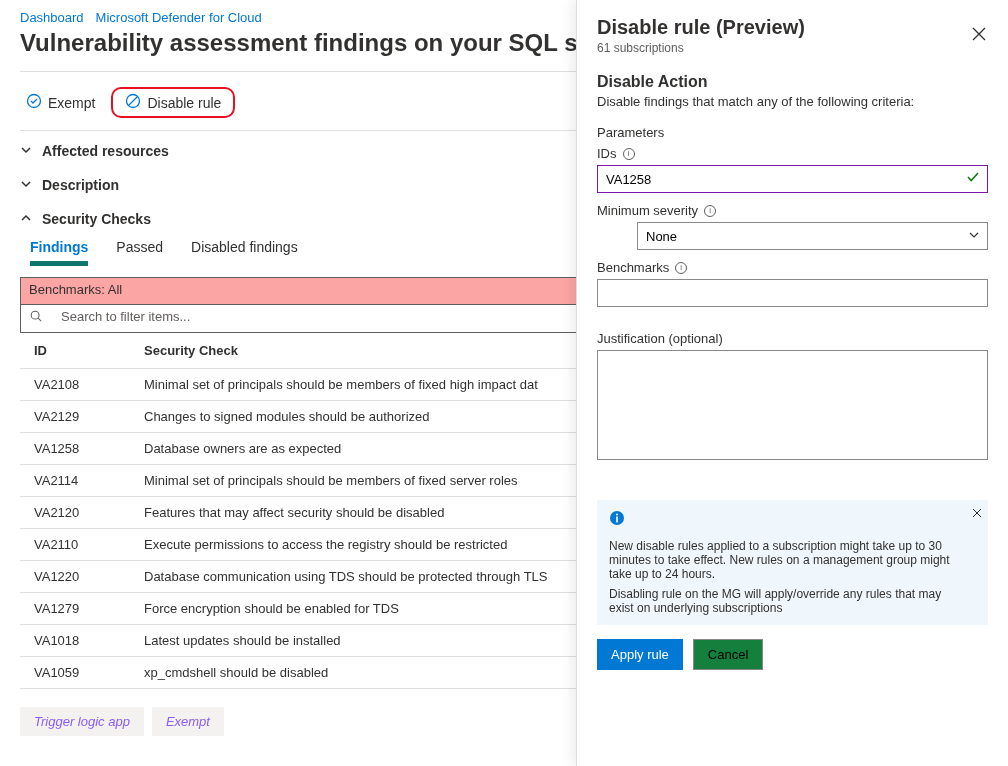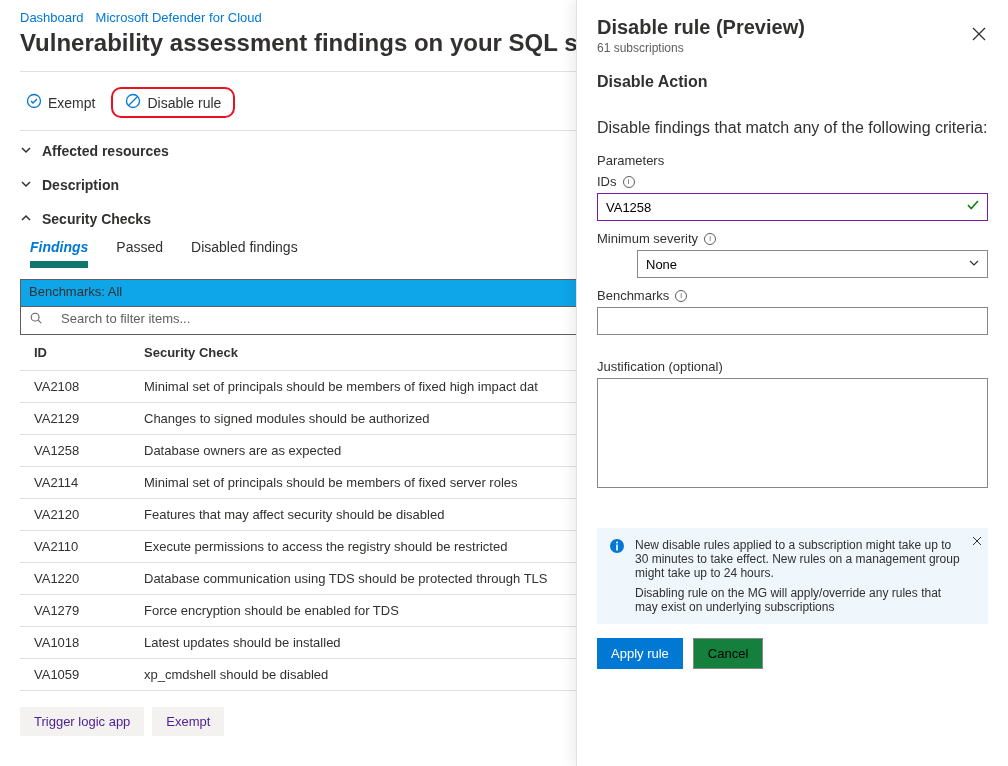--- a/index.html
+++ b/index.html
@@ -20,68 +20,68 @@
   .box-hl { border: 2px solid #e81123; padding: 2px 6px; border-radius: 10px; }
 
   
   .sections { padding: 12px 20px 0 20px; display: flex; flex-direction: column; gap: 18px; }
   .sec-header { display: flex; align-items: center; gap: 10px; font-size: 14px; font-weight: 600; cursor: pointer; }
   .sec-header svg { width: 12px; height: 12px; }
 
   
   .tabs { display: flex; gap: 28px; font-size: 14px; padding: 12px 10px 0 10px; border-bottom: 1px solid #fff; }
   .tab { cursor: pointer; padding-bottom: 6px; color: #323130; }
-  .tab.active { color: #0078d4; font-weight: 600; border-bottom: 7px solid #0f766e; font-style: italic; }
+  .tab.active { color: #0078d4; font-weight: 600; border-bottom: 5px solid #0f766e; }
 
   
   .filters { padding: 10px 0 0 0; }
-  .filter-select { width: 100%; border: 1px solid #605e5c; background: #0ea5e9; font-size: 13px; padding: 4px 8px; height: 28px; }
+  .filter-select { width: 100%; border: 1px solid #605e5c; background: #fca5a5; font-size: 13px; padding: 4px 8px; height: 28px; }
   .filter-search { display: flex; gap: 18px; border: 1px solid #605e5c; border-top: none; padding: 4px 8px; font-size: 13px; color: #605e5c; height: 28px; }
   .filter-search svg { width: 14px; height: 14px; stroke: #605e5c; }
 
   
   table { width: 100%; border-collapse: collapse; font-size: 13px; margin-top: 0; }
   th { text-align: left; font-weight: 600; padding: 10px 14px; border-bottom: 1px solid #e1dfdd; }
   td { padding: 8px 14px; border-bottom: 1px solid #e1dfdd; }
   th.id-col, td.id-col { width: 110px; }
 
   
   .bottom-bar { position: absolute; bottom: 30px; left: 20px; display: flex; gap: 8px; }
-  .btn-disabled { background: #f3f2f1; color: #4c1d95; font-size: 13px; padding: 7px 14px; border: none; }
+  .btn-disabled { background: #f3f2f1; color: #8b5cf6; font-size: 13px; padding: 7px 14px; border: none; font-style: italic; }
 
   
   .panel { position: absolute; top: 0; right: 0; width: 432px; height: 766px; background: #fff; border-left: 1px solid #e1dfdd; box-shadow: -4px 0 12px rgba(0,0,0,0.08); padding: 16px 20px; display: flex; flex-direction: column; }
   .panel-header { display: flex; justify-content: space-between; }
   .panel-title { font-size: 20px; font-weight: 600; }
   .panel-sub { font-size: 12px; color: #605e5c; margin-top: 2px; }
   .panel-close { background: none; border: none; cursor: pointer; font-size: 16px; padding: 2px; }
   .panel-close svg { width: 14px; height: 14px; }
 
   .panel-section-title { font-size: 16px; font-weight: 600; margin-top: 18px; }
-  .panel-desc { font-size: 16px; margin-top: 28px; }
+  .panel-desc { font-size: 13px; margin-top: 3px; }
 
   .panel-label { font-size: 13px; margin-top: 16px; display: flex; align-items: center; gap: 6px; }
   .info-icon { width: 12px; height: 12px; border: 1px solid #605e5c; border-radius: 50%; display: inline-flex; align-items: center; justify-content: center; font-size: 8px; color: #605e5c; }
 
   .ids-field { position: relative; margin-top: 4px; }
   .ids-field input { width: 100%; border: 1px solid #7719aa; padding: 4px 26px 4px 8px; font-size: 13px; height: 28px; }
   .check-ok { position: absolute; right: 8px; top: 50%; transform: translateY(-50%); color: #107c10; }
   .check-ok svg { width: 14px; height: 14px; }
 
   .select-field { position: relative; margin-top: 4px; padding-left: 40px; }
   .select-field select { width: 100%; border: 1px solid #8a8886; padding: 4px 8px; font-size: 13px; height: 28px; appearance: none; background: #fff; }
   .select-caret { position: absolute; right: 8px; top: 50%; transform: translateY(-50%); pointer-events: none; }
   .select-caret svg { width: 12px; height: 12px; }
 
   .text-field { margin-top: 4px; }
   .text-field input { width: 100%; border: 1px solid #8a8886; padding: 4px 8px; font-size: 13px; height: 28px; }
 
   .textarea-field textarea { width: 100%; height: 110px; border: 1px solid #8a8886; font-size: 13px; padding: 6px 8px; margin-top: 4px; resize: none; }
 
-  .info-box { background: #eff6fc; padding: 10px 28px 10px 12px; font-size: 12px; color: #323130; margin-top: 36px; position: relative; display: flex; gap: 10px; }
+  .info-box { background: #eff6fc; padding: 10px 28px 10px 12px; font-size: 12px; color: #323130; margin-top: 36px; position: relative; display: flex; gap: 10px; flex-direction: column; }
   .info-box .ic { color: #0078d4; flex-shrink: 0; }
   .info-box .ic svg { width: 16px; height: 16px; }
   .info-box .close-x { position: absolute; right: 6px; top: 6px; background: none; border: none; cursor: pointer; }
   .info-box .close-x svg { width: 10px; height: 10px; }
 
   .panel-actions { display: flex; gap: 10px; margin-top: 14px; }
   .btn-primary { background: #0078d4; color: #fff; border: none; font-size: 13px; padding: 7px 14px; cursor: pointer; }
   .btn-secondary { background: #15803d; border: 1px solid #8a8886; font-size: 13px; padding: 7px 14px; cursor: pointer; }
 </style>
 </head>

